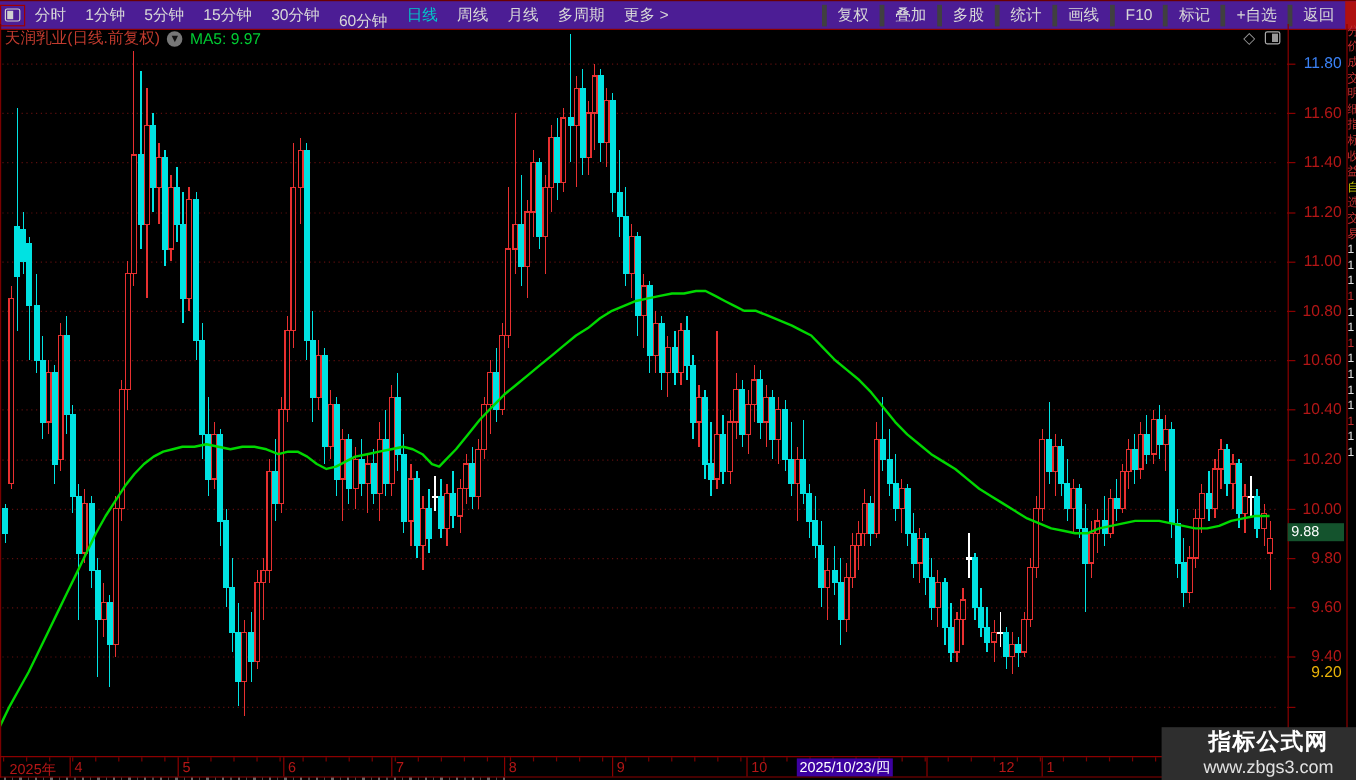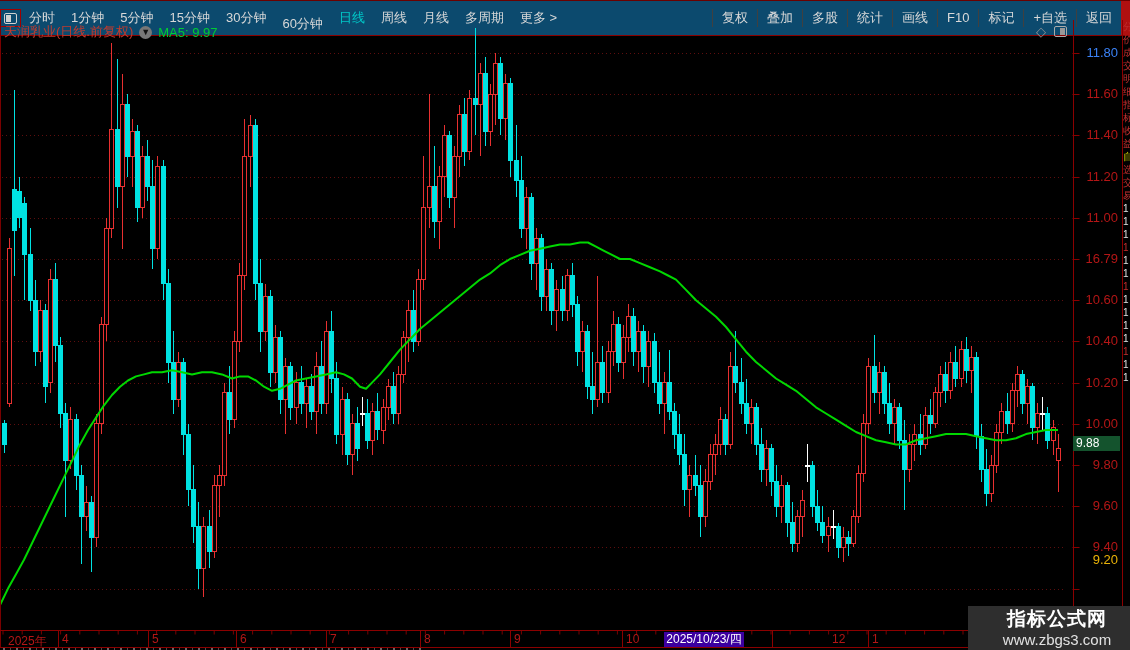--- a/index.html
+++ b/index.html
@@ -1,31 +1,31 @@
 <!DOCTYPE html>
 <html><head>
 <meta charset="utf-8">
 <style>
   html,body{margin:0;padding:0;background:#000;width:1130px;height:650px;overflow:hidden;
     font-family:"Liberation Sans",sans-serif;-webkit-font-smoothing:none;}
   #app{position:relative;width:1130px;height:650px;background:#000;}
 
   
-  #topbar{position:absolute;left:0;top:0;width:1130px;height:36px;background:#0c4a6e;
+  #topbar{position:absolute;left:0;top:0;width:1130px;height:25px;background:#4c1d95;
     border-top:1px solid #6a0000;border-bottom:1px solid #8b0000;box-sizing:border-box;
     display:flex;align-items:center;font-size:13px;color:#d8d8d8;}
   #win-icon-box{width:21px;height:18px;border:1px solid #a00000;box-sizing:border-box;
     display:flex;align-items:center;justify-content:center;flex:0 0 auto;}
   .split-icon{width:13px;height:11px;border:1px solid #d0d0d0;border-radius:2px;box-sizing:border-box;position:relative;}
   .split-icon .fill-left{position:absolute;left:1px;top:1px;bottom:1px;width:5px;background:#d0d0d0;}
   .split-icon .fill-right{position:absolute;right:1px;top:1px;bottom:1px;width:5px;background:#999;}
   #tabs{display:flex;align-items:center;height:100%;}
   .tab{padding:0 8px;line-height:18px;cursor:default;white-space:nowrap;}
   #topbar-right{margin-left:auto;display:flex;align-items:center;height:100%;}
-  .tb-btn{padding:0 9px;line-height:18px;border-left:1px solid #404040;white-space:nowrap;}
+  .tb-btn{padding:0 9px;line-height:18px;border-left:4px solid #404040;white-space:nowrap;}
   #topbar-endcap{width:9px;height:100%;background:#b01010;flex:0 0 auto;}
 
   
   #chart-header{position:absolute;left:4px;top:23px;display:flex;align-items:center;font-size:13px;z-index:5;}
   #chevron-circle{width:13px;height:13px;border-radius:50%;background:#777;color:#111;font-size:9px;
     line-height:13px;text-align:center;margin:0 6px;}
   #header-icons{position:absolute;top:24px;left:1036px;display:flex;align-items:center;z-index:5;}
   #diamond-icon{color:#999;font-size:13px;margin-right:8px;}
   .split-icon.hdr{border-color:#aaa;}
 
@@ -622,21 +622,21 @@
       <line x1="1039.800000000001" y1="631" x2="1039.800000000001" y2="634.5" stroke="#7a0000" stroke-width="1"></line>
       <line x1="1059.0000000000011" y1="631" x2="1059.0000000000011" y2="634.5" stroke="#7a0000" stroke-width="1"></line>
     </svg>
 
   <div id="price-labels">
       <div class="price-label" style="top: 46px; color: #3b82f6;">11.80</div>
       <div class="price-label" style="top: 87.2px; color: rgb(180, 22, 22);">11.60</div>
       <div class="price-label" style="top: 128.4px; color: rgb(180, 22, 22);">11.40</div>
       <div class="price-label" style="top: 169.6px; color: rgb(180, 22, 22);">11.20</div>
       <div class="price-label" style="top: 210.8px; color: rgb(180, 22, 22);">11.00</div>
-      <div class="price-label" style="top: 252px; color: rgb(180, 22, 22);">16.79</div>
+      <div class="price-label" style="top: 252px; color: rgb(180, 22, 22);">10.80</div>
       <div class="price-label" style="top: 293.2px; color: rgb(180, 22, 22);">10.60</div>
       <div class="price-label" style="top: 334.4px; color: rgb(180, 22, 22);">10.40</div>
       <div class="price-label" style="top: 375.6px; color: rgb(180, 22, 22);">10.20</div>
       <div class="price-label" style="top: 416.8px; color: rgb(180, 22, 22);">10.00</div>
       <div class="price-label" style="top: 458px; color: rgb(180, 22, 22);">9.80</div>
       <div class="price-label" style="top: 499.2px; color: rgb(180, 22, 22);">9.60</div>
       <div class="price-label" style="top: 540.4px; color: rgb(180, 22, 22);">9.40</div>
       <div class="price-label" style="top: 553px; color: #eab308;">9.20</div>
     </div>
   <div id="last-price" style="background: #14532d;">9.88</div>

